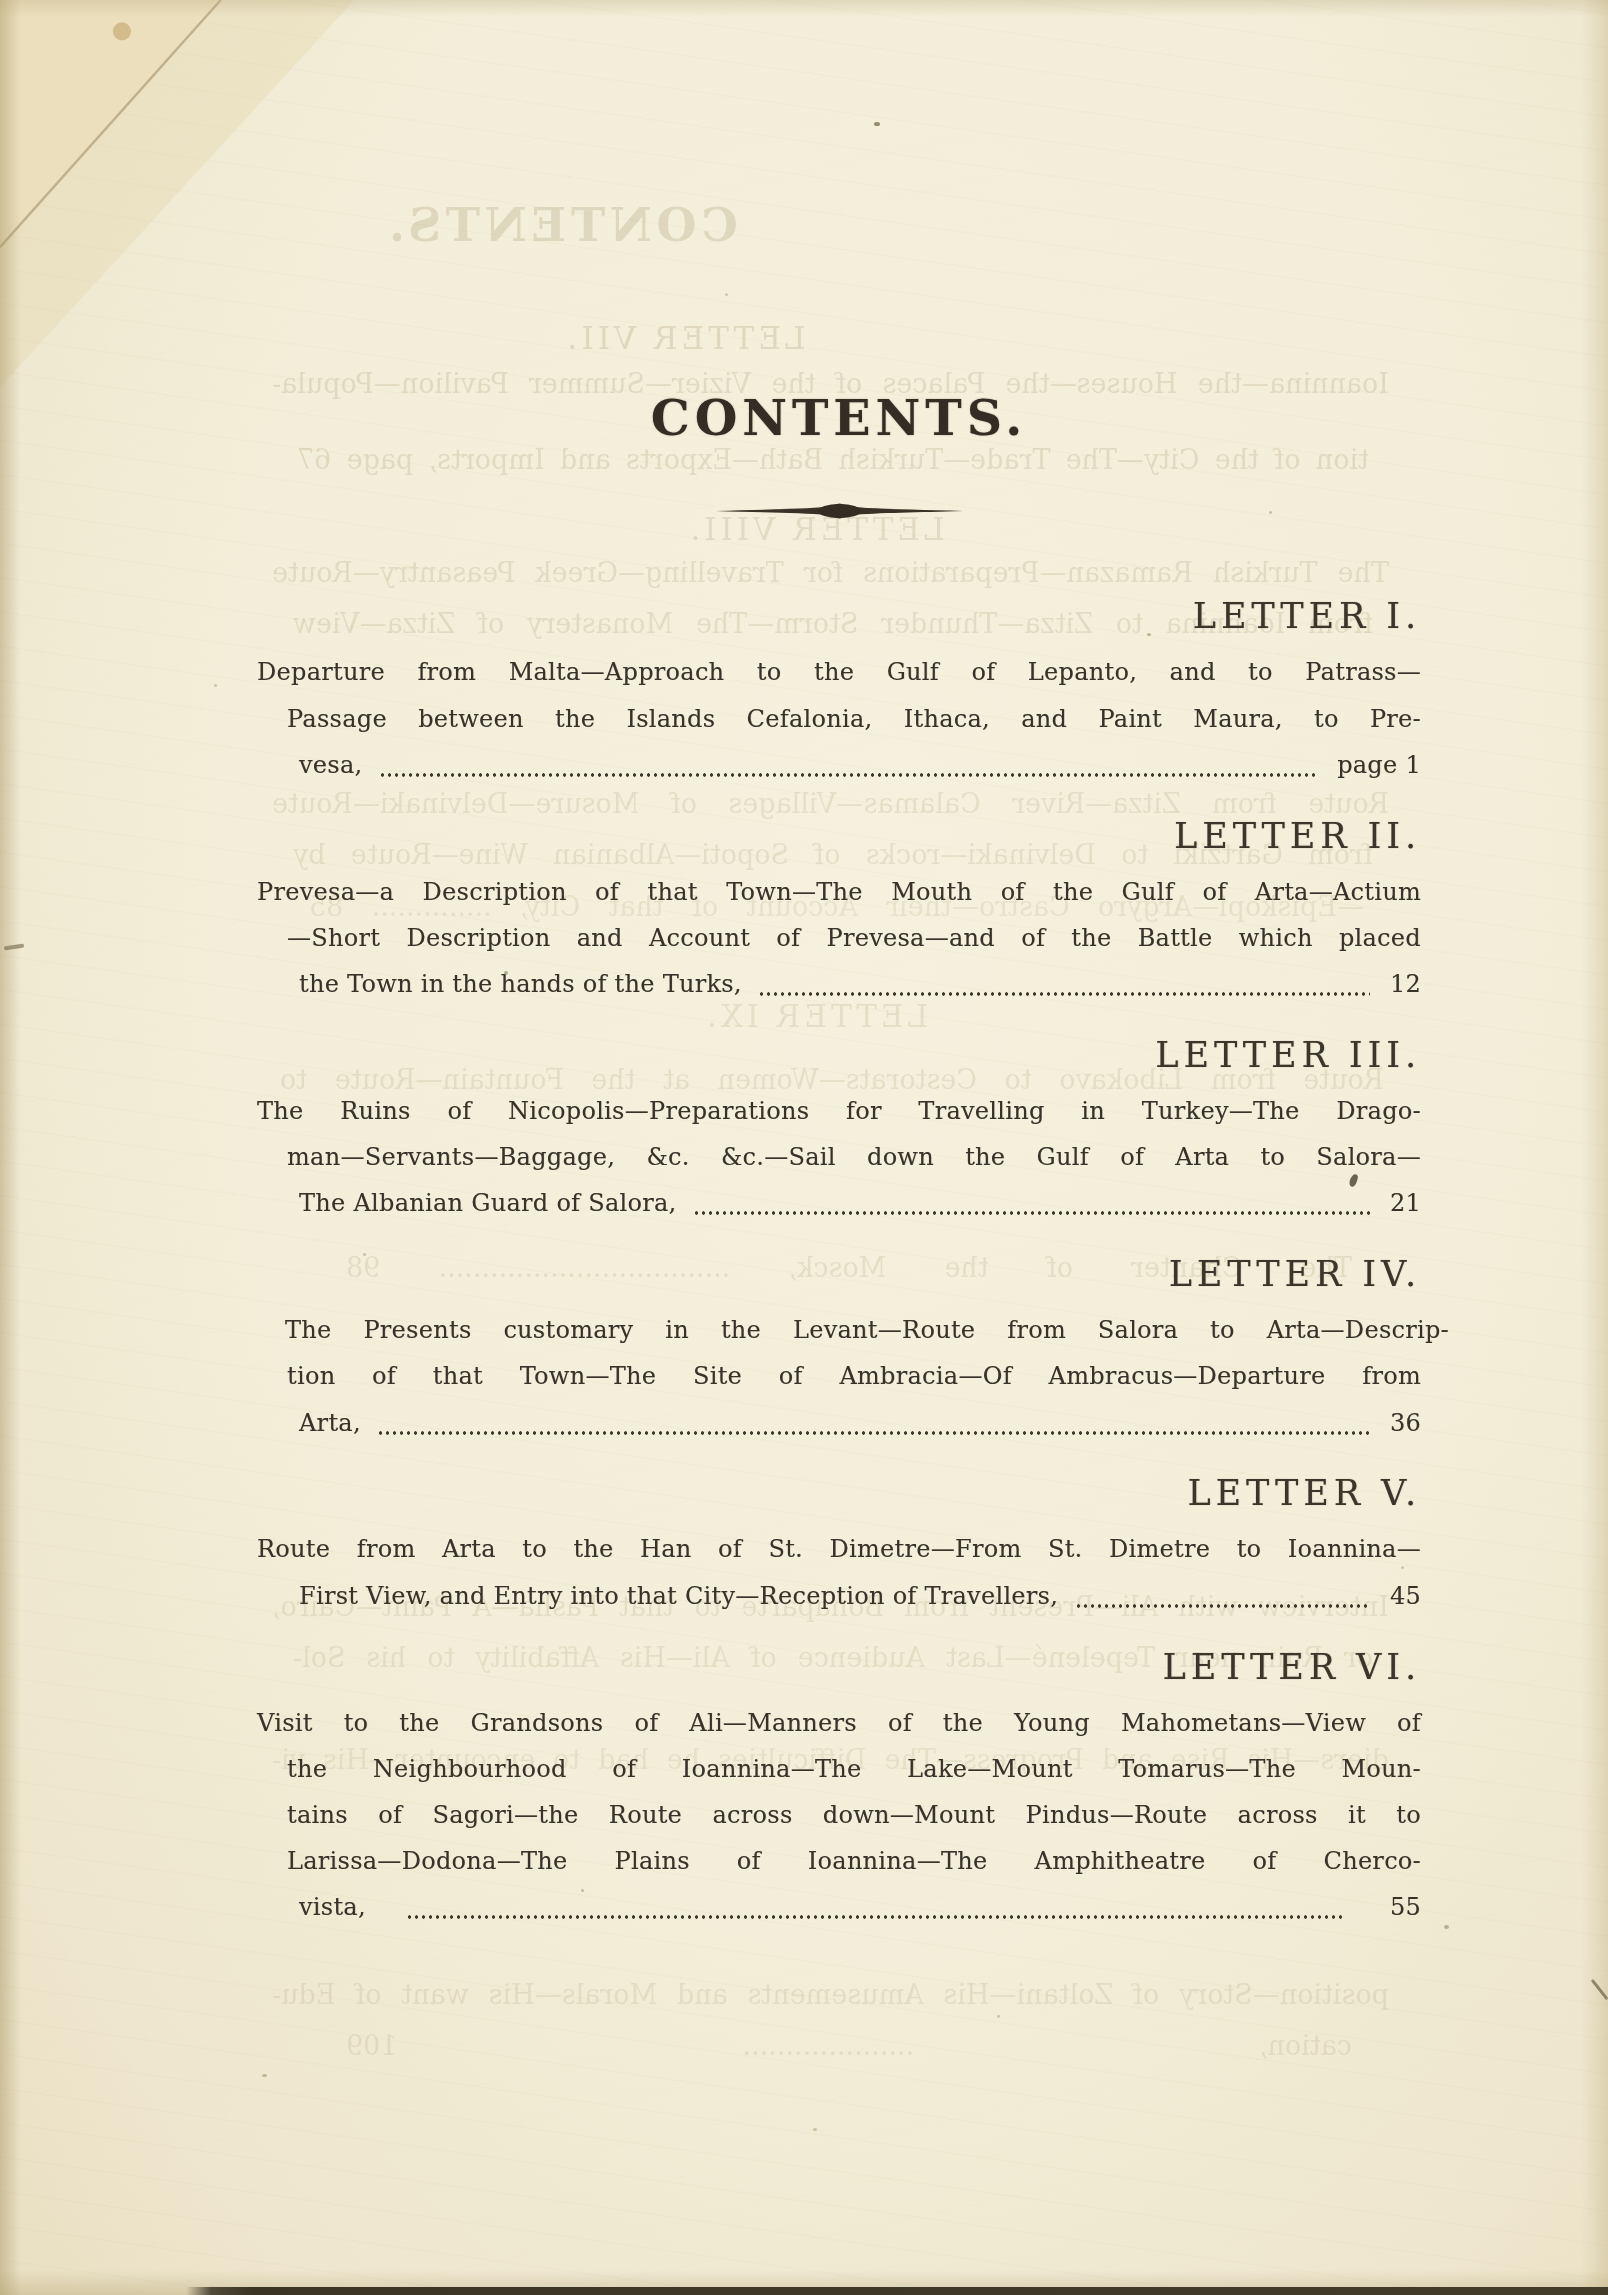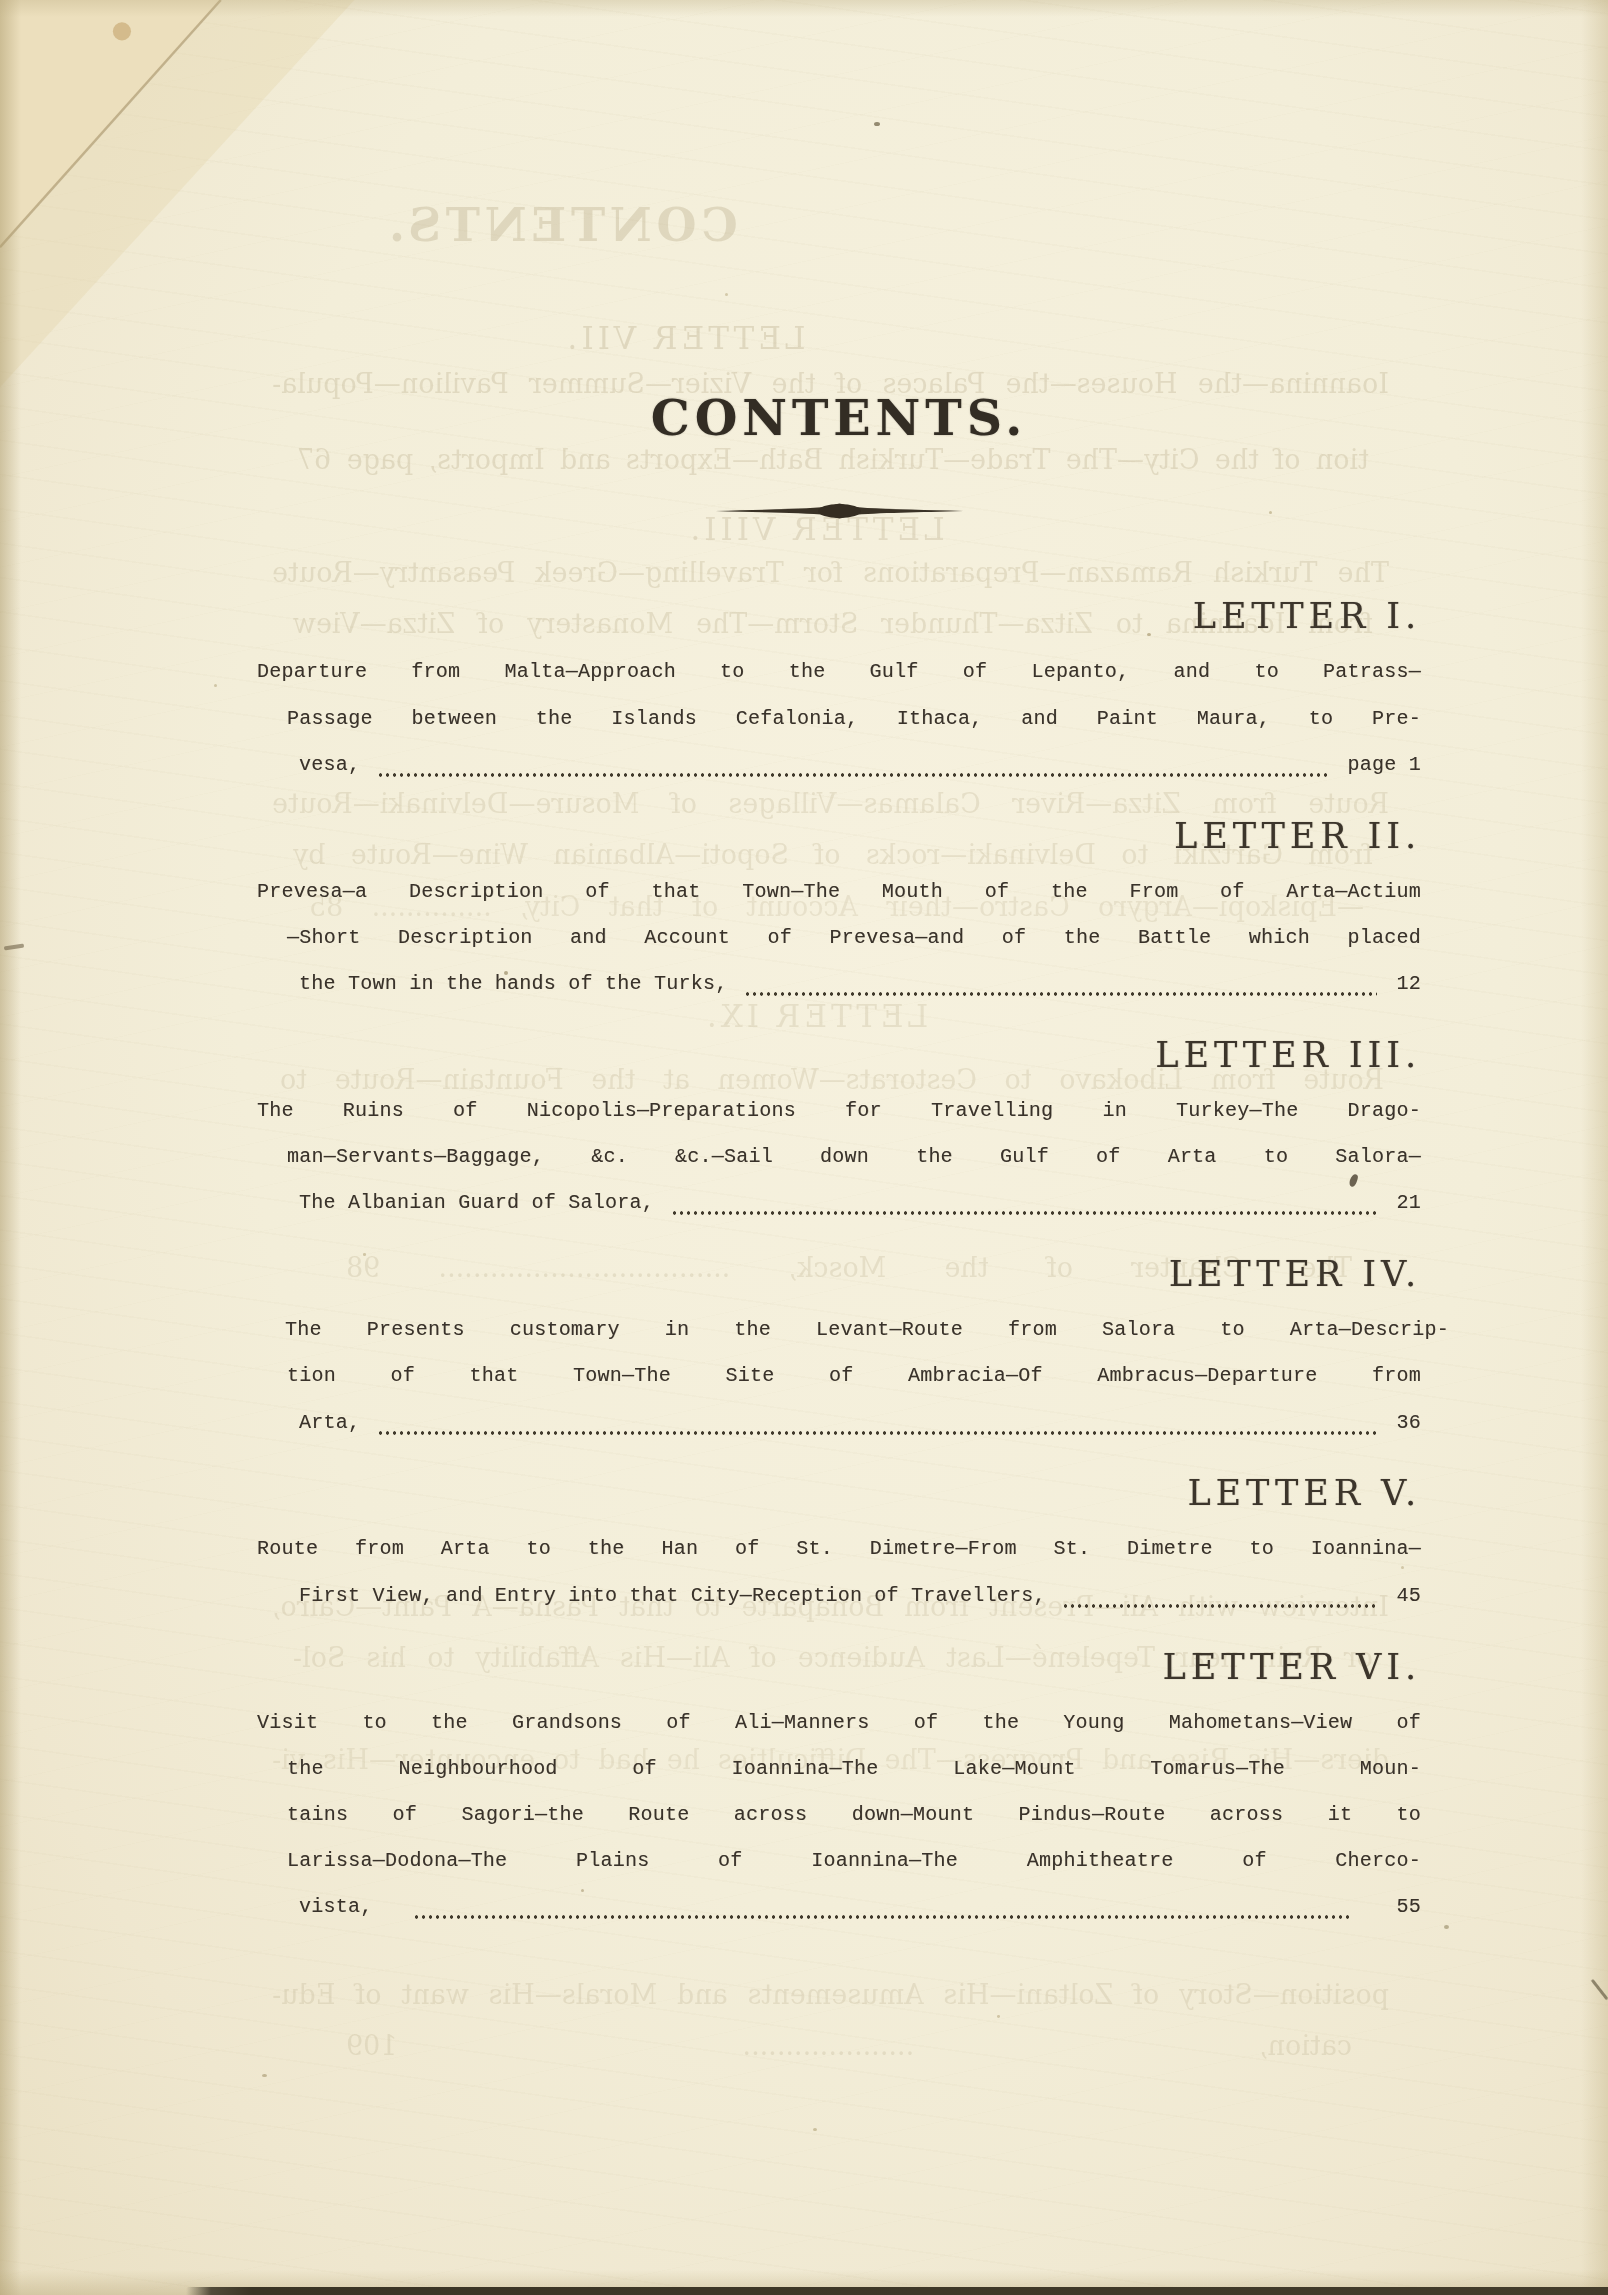--- a/index.html
+++ b/index.html
@@ -31,22 +31,22 @@
   .ghost.j{white-space:normal;text-align:justify;text-align-last:justify;}
   .ghost.c{text-align:center;white-space:normal;letter-spacing:0.13em;font-size:31px;}
   .ghost.t{text-align:center;white-space:normal;letter-spacing:0.1em;font-size:46px;font-weight:bold;}
   
   .print{position:absolute;z-index:3;color:#39322a;}
   .title{left:257px;width:1164px;text-align:center;font-size:49px;font-weight:bold;
          letter-spacing:0.1em;color:#332d24;text-shadow:0 0 1.6px rgba(51,45,36,0.38);}
   .heading{left:257px;width:1164px;height:46px;line-height:46px;text-align:right;
          font-size:35px;letter-spacing:0.14em;color:#3c352b;
          text-shadow:0.3px 0.3px 1px rgba(60,52,40,0.45);}
-  .bline{font-size:20px;line-height:46px;height:46px;letter-spacing:0.012em;
-         text-shadow:0.3px 0.3px 0.6px rgba(57,50,42,0.33);font-family:Liberation Mono, monospace;}
+  .bline{font-size:24px;line-height:46px;height:46px;letter-spacing:0.012em;
+         text-shadow:0.3px 0.3px 0.6px rgba(57,50,42,0.33);}
   .bline.j{text-align:justify;text-align-last:justify;}
   .tail{display:flex;align-items:baseline;}
   .tail .frag{white-space:pre;margin-left:12px;}
   .tail .leader{flex:1 1 auto;align-self:stretch;margin:0 20px 0 16.5px;
          background-image:radial-gradient(circle, #413a2c 1.4px, rgba(65,58,44,0) 1.9px);
          background-size:7px 5.8px;background-repeat:repeat-x;
          background-position:left bottom 10.7px;}
   .tail .pageno{white-space:pre;}
   .speck{position:absolute;border-radius:50%;z-index:5;pointer-events:none;}
   .mark{position:absolute;z-index:5;pointer-events:none;}
@@ -88,21 +88,21 @@
   <div class="print heading" style="top:593px;">LETTER I.</div>
   <div class="print bline j" style="top:649px;left:257px;width:1164px;">Departure from Malta—Approach to the Gulf of Lepanto, and to Patrass—</div>
   <div class="print bline j" style="top:696px;left:287px;width:1134px;">Passage between the Islands Cefalonia, Ithaca, and Paint Maura, to Pre-</div>
   <div class="print bline tail" style="top:742px;left:287px;width:1134px;">
     <span class="frag">vesa,</span>
     <span class="leader"></span>
     <span class="pageno">page 1</span>
   </div>
 
   <div class="print heading" style="top:813px;">LETTER II.</div>
-  <div class="print bline j" style="top:869px;left:257px;width:1164px;">Prevesa—a Description of that Town—The Mouth of the From of Arta—Actium</div>
+  <div class="print bline j" style="top:869px;left:257px;width:1164px;">Prevesa—a Description of that Town—The Mouth of the Gulf of Arta—Actium</div>
   <div class="print bline j" style="top:915px;left:287px;width:1134px;">—Short Description and Account of Prevesa—and of the Battle which placed</div>
   <div class="print bline tail" style="top:961px;left:287px;width:1134px;">
     <span class="frag">the Town in the hands of the Turks,</span>
     <span class="leader"></span>
     <span class="pageno">12</span>
   </div>
 
   <div class="print heading" style="top:1032px;">LETTER III.</div>
   <div class="print bline j" style="top:1088px;left:257px;width:1164px;">The Ruins of Nicopolis—Preparations for Travelling in Turkey—The Drago-</div>
   <div class="print bline j" style="top:1134px;left:287px;width:1134px;">man—Servants—Baggage, &amp;c. &amp;c.—Sail down the Gulf of Arta to Salora—</div>

